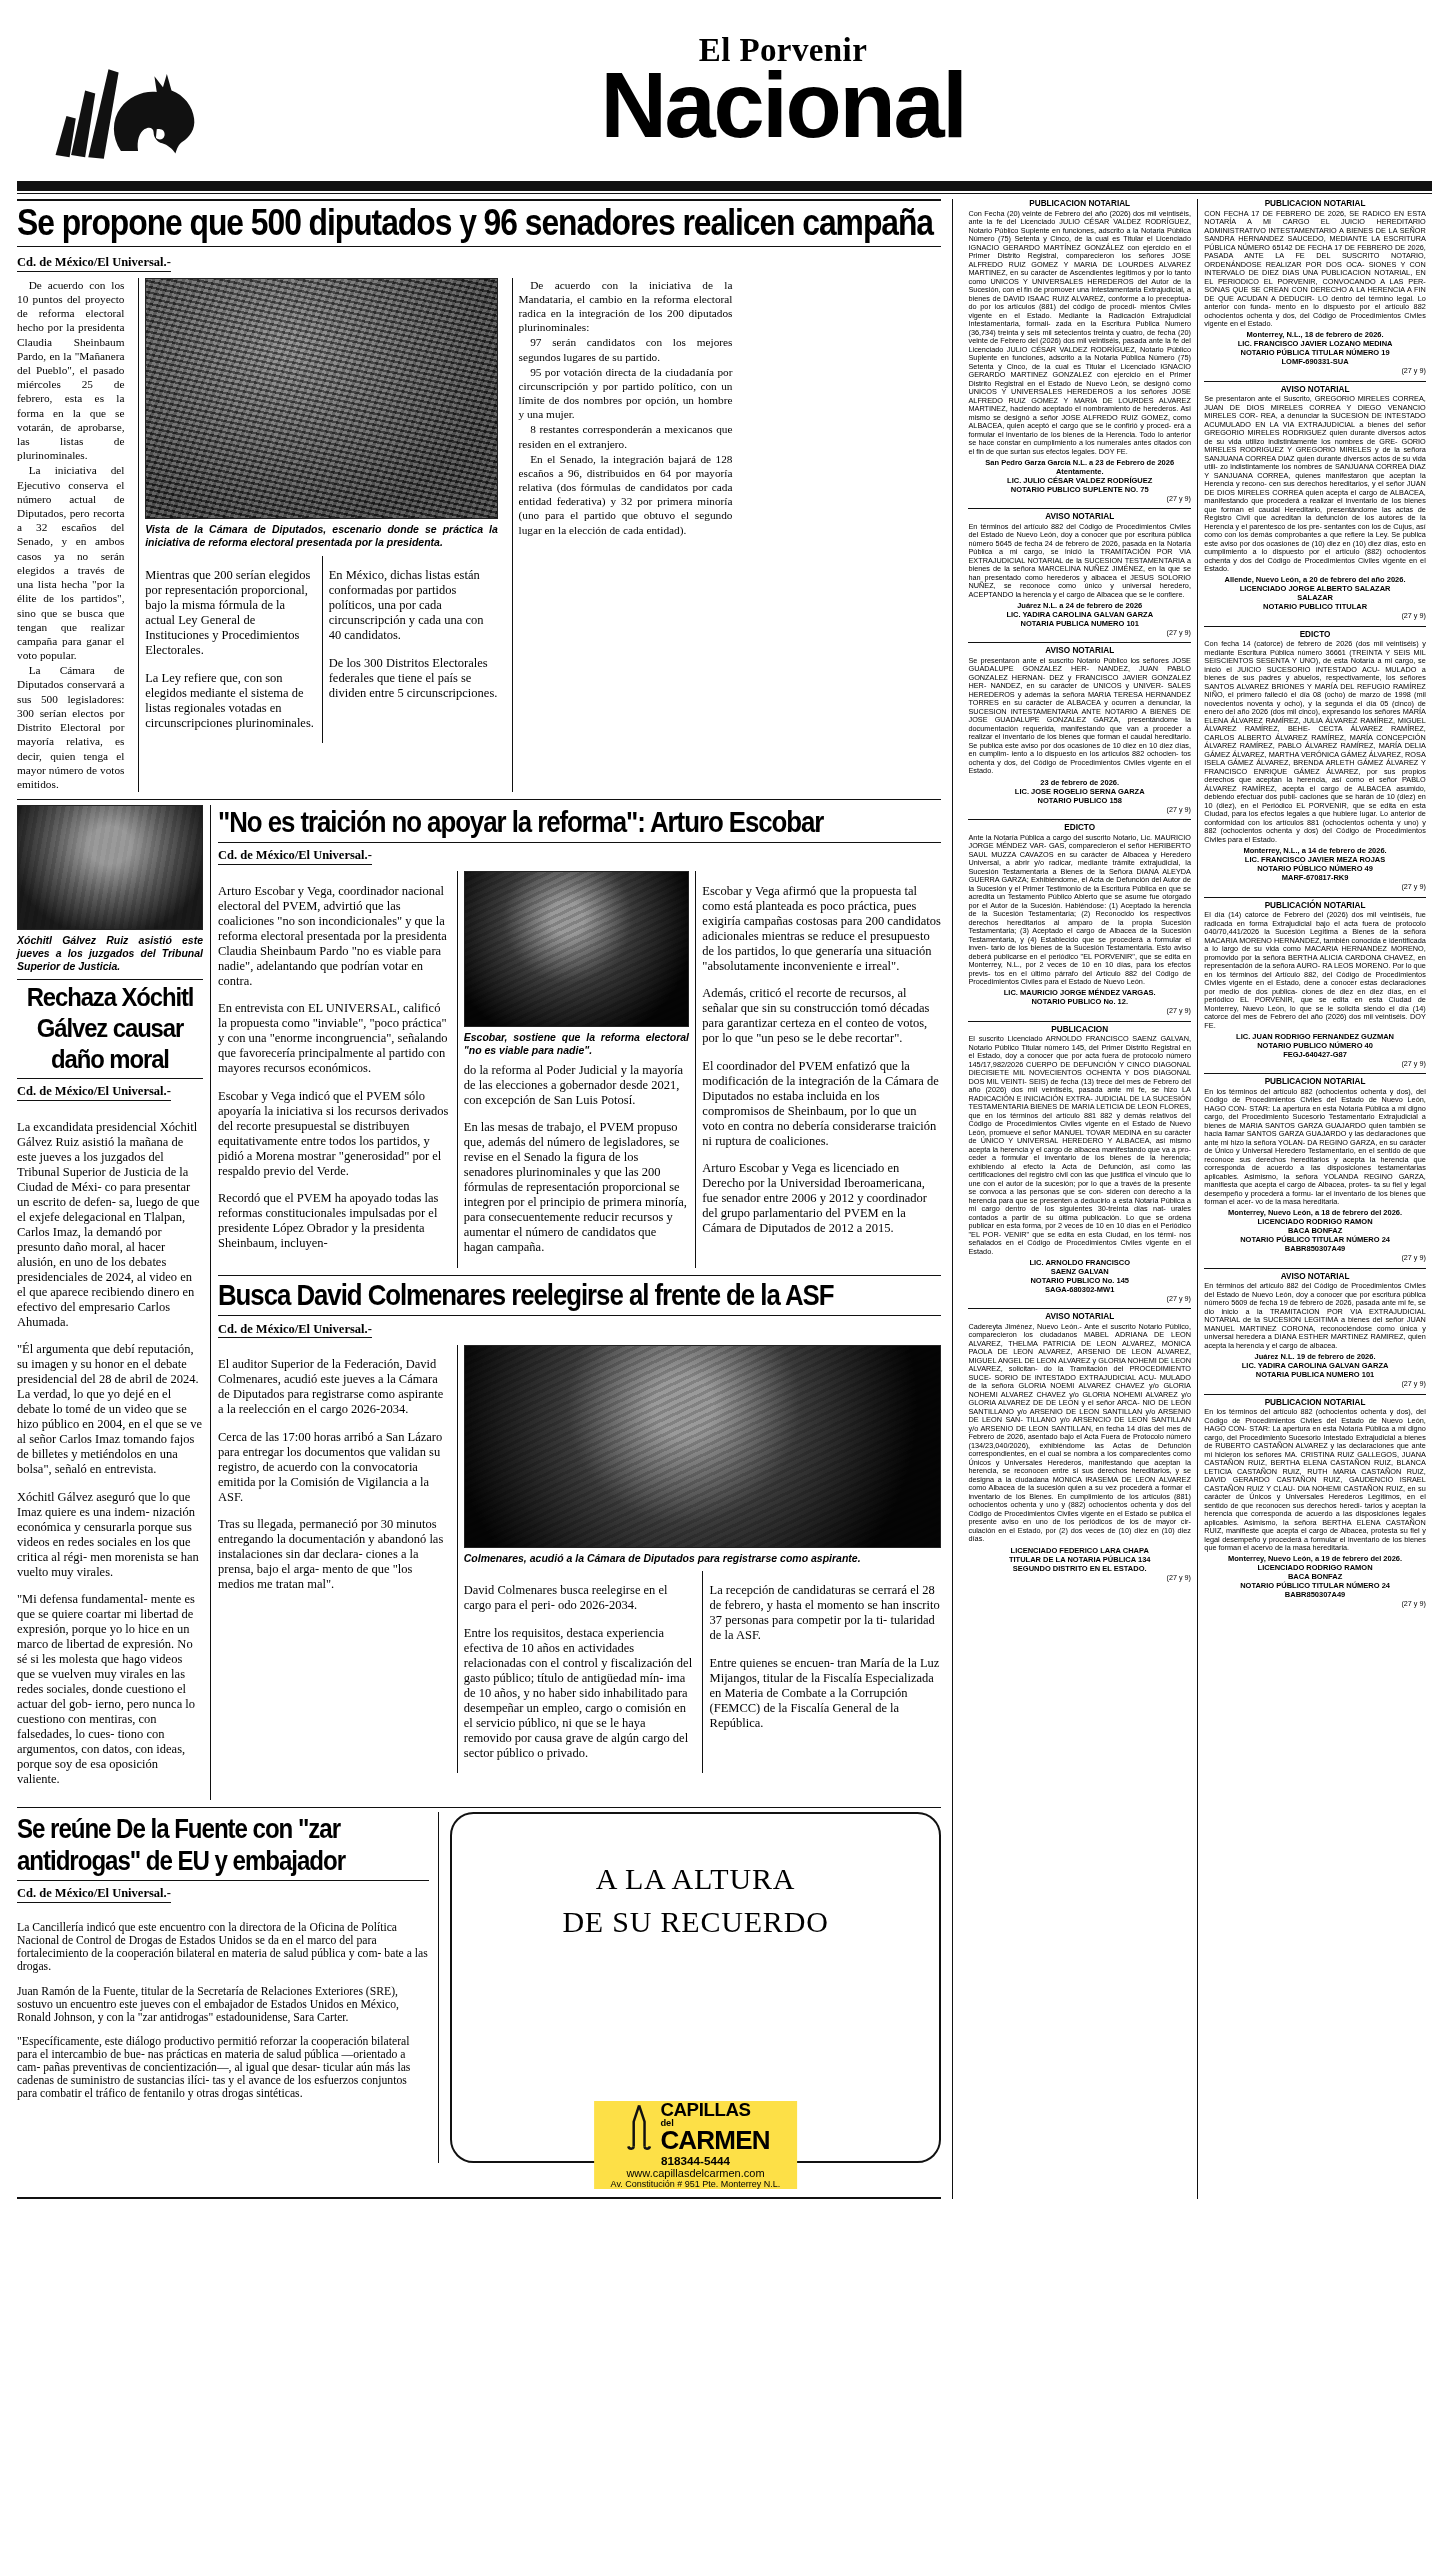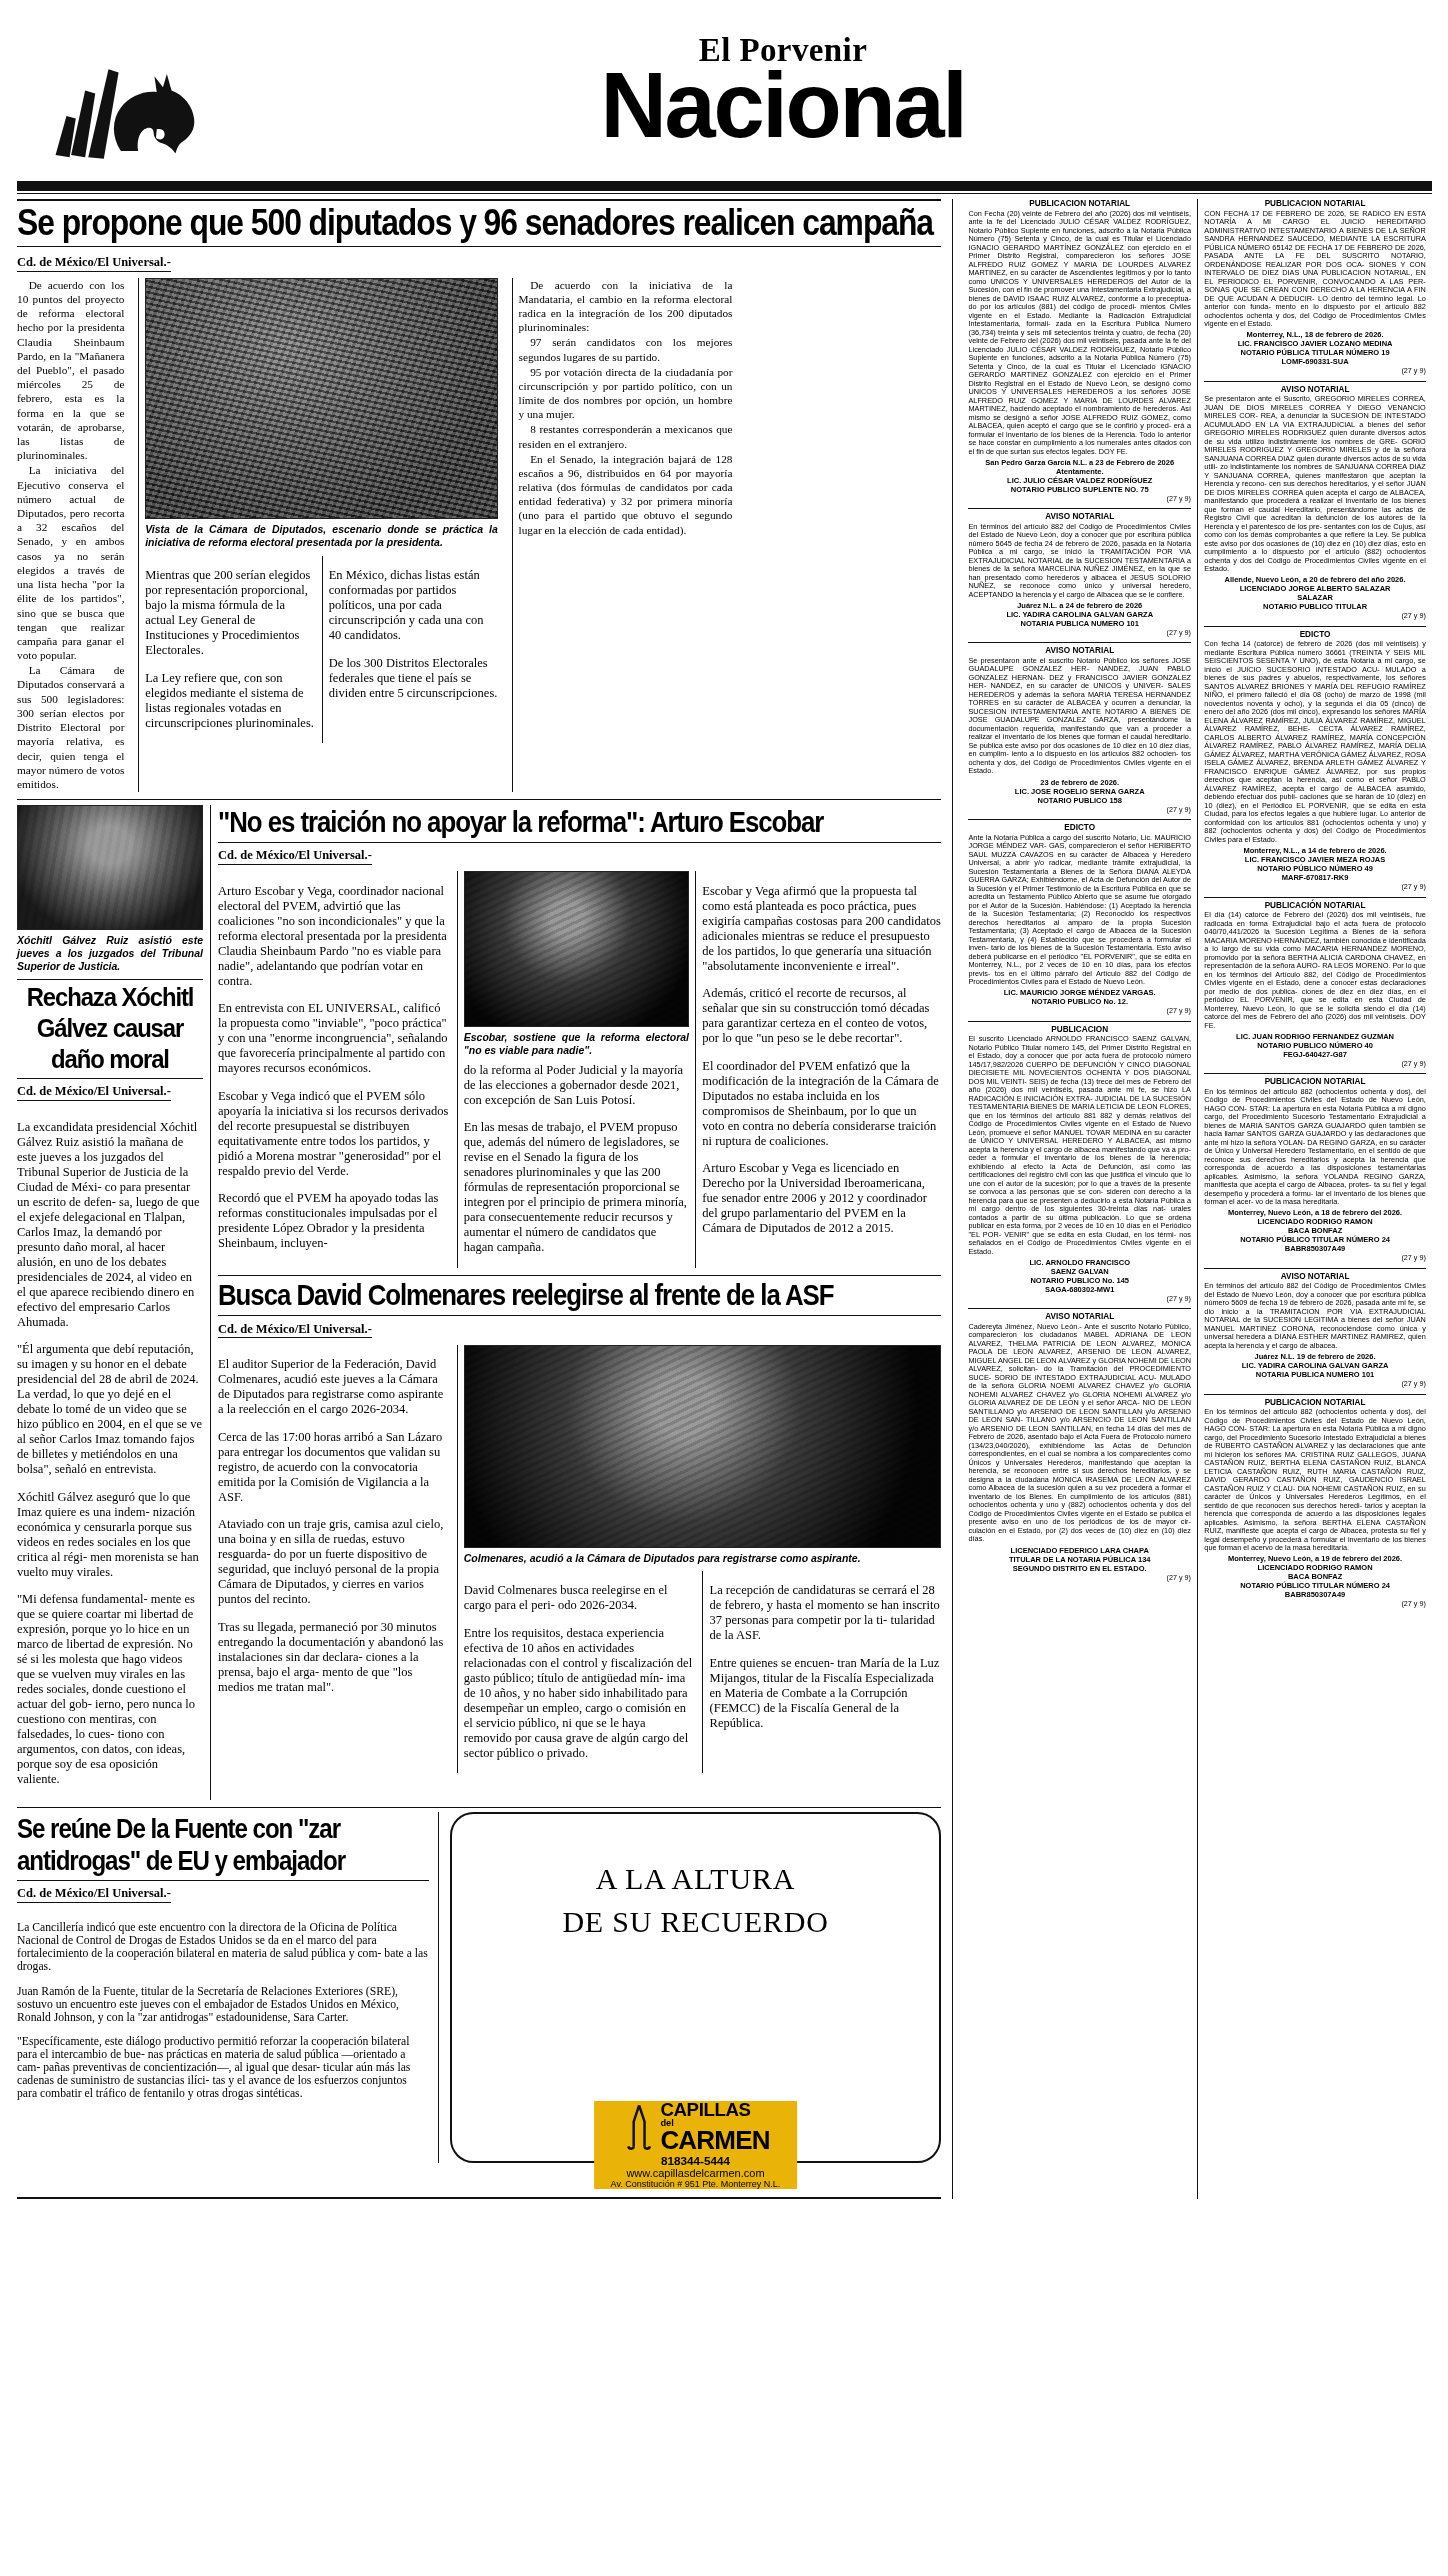--- a/index.html
+++ b/index.html
@@ -140,21 +140,21 @@
     display:flex; flex-direction:column; align-items:center;
     padding-top:44px;
   }
   .ad-line {
     font-family:"Liberation Serif", serif;
     font-size:30px; letter-spacing:0.8px; line-height:1.42;
     text-align:center;
   }
   .ad-logo-wrap {
     position:absolute; bottom:-28px; left:50%; transform:translateX(-50%);
-    background:#eab308; padding:0 17px; text-align:center;
+    background:#fde047; padding:0 17px; text-align:center;
   }
   .ad-brand-row { display:flex; align-items:center; justify-content:center; gap:3.1px; }
   .ad-brand-txt { text-align:left; line-height:0.96; }
   .ad-brand-1 {
     font-family:"Liberation Sans", sans-serif; font-weight:bold;
     font-size:18.7px; letter-spacing:-0.4px;
   }
   .ad-brand-del { font-family:"Liberation Sans", sans-serif; font-size:9.3px; font-weight:bold; }
   .ad-brand-2 {
     font-family:"Liberation Sans", sans-serif; font-weight:bold;
@@ -293,21 +293,20 @@
 
           
           <div>
             <div class="headline" style="font-size:30px;">Busca David Colmenares reelegirse al frente de la ASF</div>
             <div style="border-bottom:1.6px solid #111; margin:3.1px 0 3.9px 0;"></div>
             <div class="credit">Cd. de México/El Universal.-</div>
             <div style="display:flex;">
               <div style="width:33%; padding-right:6.2px;">
                 <p>El auditor Superior de la Federación, David Colmenares, acudió este jueves a la Cámara de Diputados para registrarse como aspirante a la reelección en el cargo 2026-2034.</p>
                 <p>Cerca de las 17:00 horas arribó a San Lázaro para entregar los documentos que validan su registro, de acuerdo con la convocatoria emitida por la Comisión de Vigilancia a la ASF.</p>
-                <p>Ataviado con un traje gris, camisa azul cielo, una boina y en silla de ruedas, estuvo resguarda- do por un fuerte dispositivo de seguridad, que incluyó personal de la propia Cámara de Diputados, y cierres en varios puntos del recinto.</p>
                 <p>Tras su llegada, permaneció por 30 minutos entregando la documentación y abandonó las instalaciones sin dar declara- ciones a la prensa, bajo el arga- mento de que "los medios me tratan mal".</p>
               </div>
               <div class="vline" style="width:67%; padding-left:6.2px;">
                 <div class="photo dark" style="width:100%; height:203px;"></div>
                 <div class="caption">Colmenares, acudió a la Cámara de Diputados para registrarse como aspirante.</div>
                 <div style="display:flex; margin-top:6.2px;">
                   <div style="width:50%; padding-right:6.2px;">
                     <p>David Colmenares busca reelegirse en el cargo para el peri- odo 2026-2034.</p>
                     <p>Entre los requisitos, destaca experiencia efectiva de 10 años en actividades relacionadas con el control y fiscalización del gasto público; título de antigüedad mín- ima de 10 años, y no haber sido inhabilitado para desempeñar un empleo, cargo o comisión en el servicio público, ni que se le haya removido por causa grave de algún cargo del sector público o privado.</p>
                   </div>

